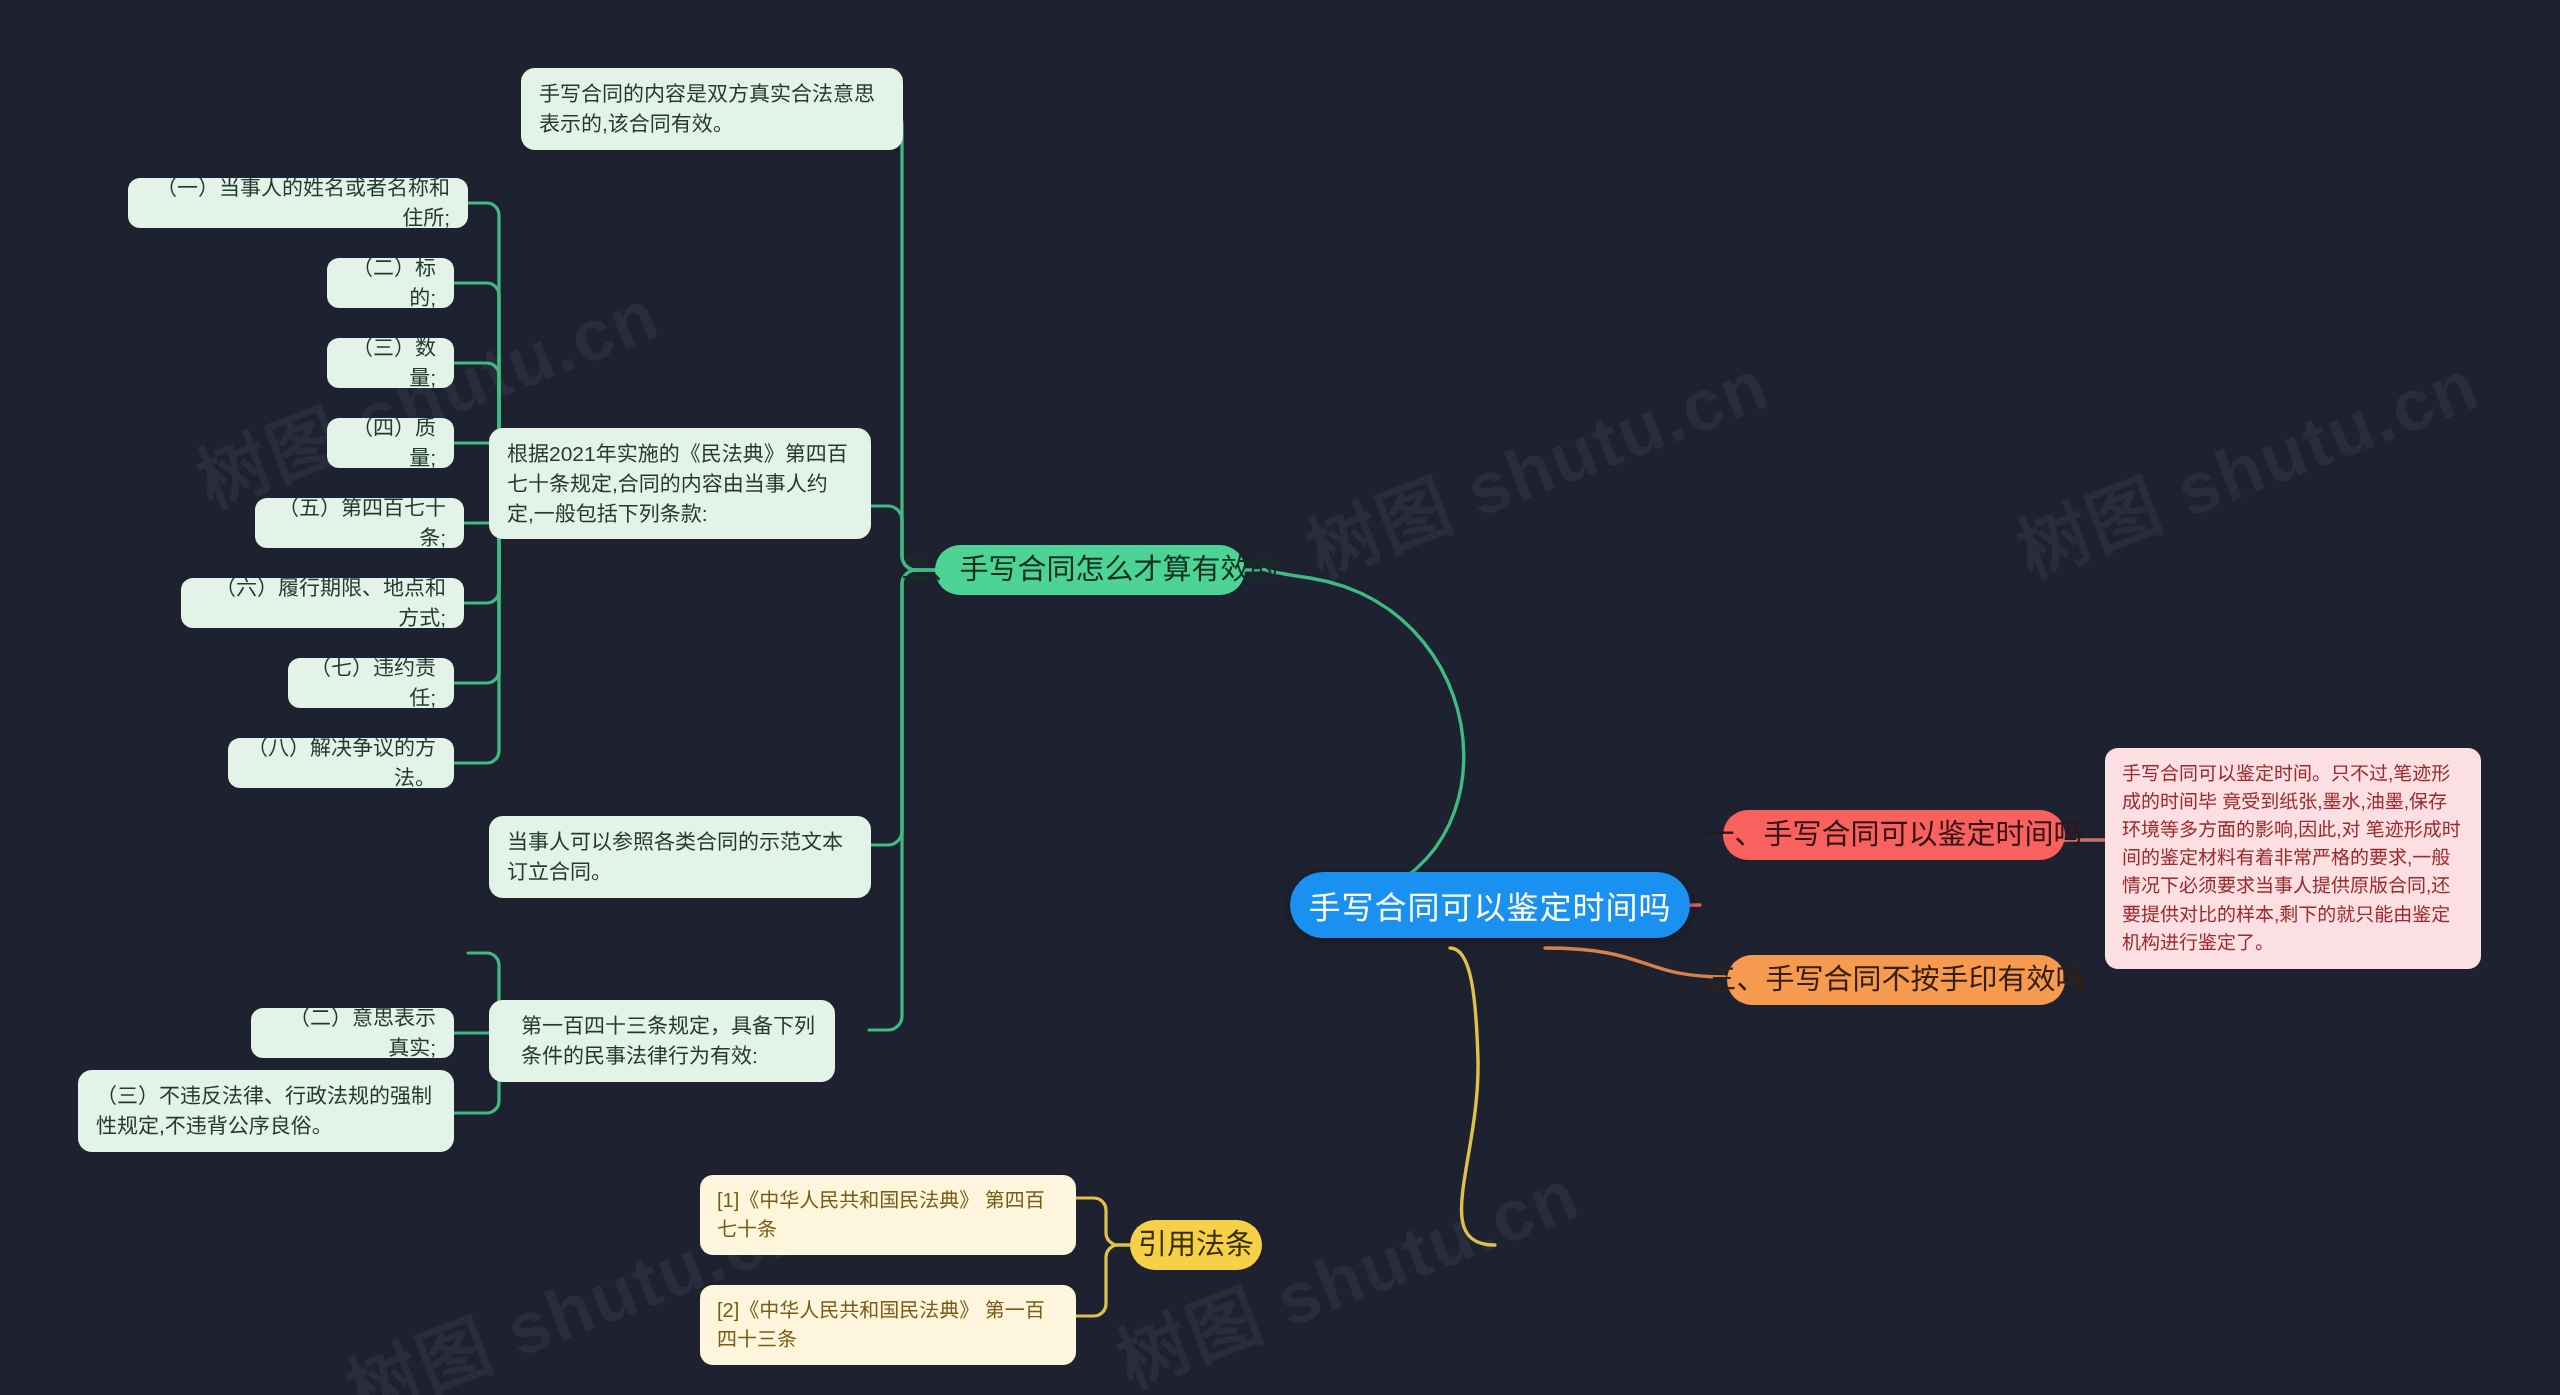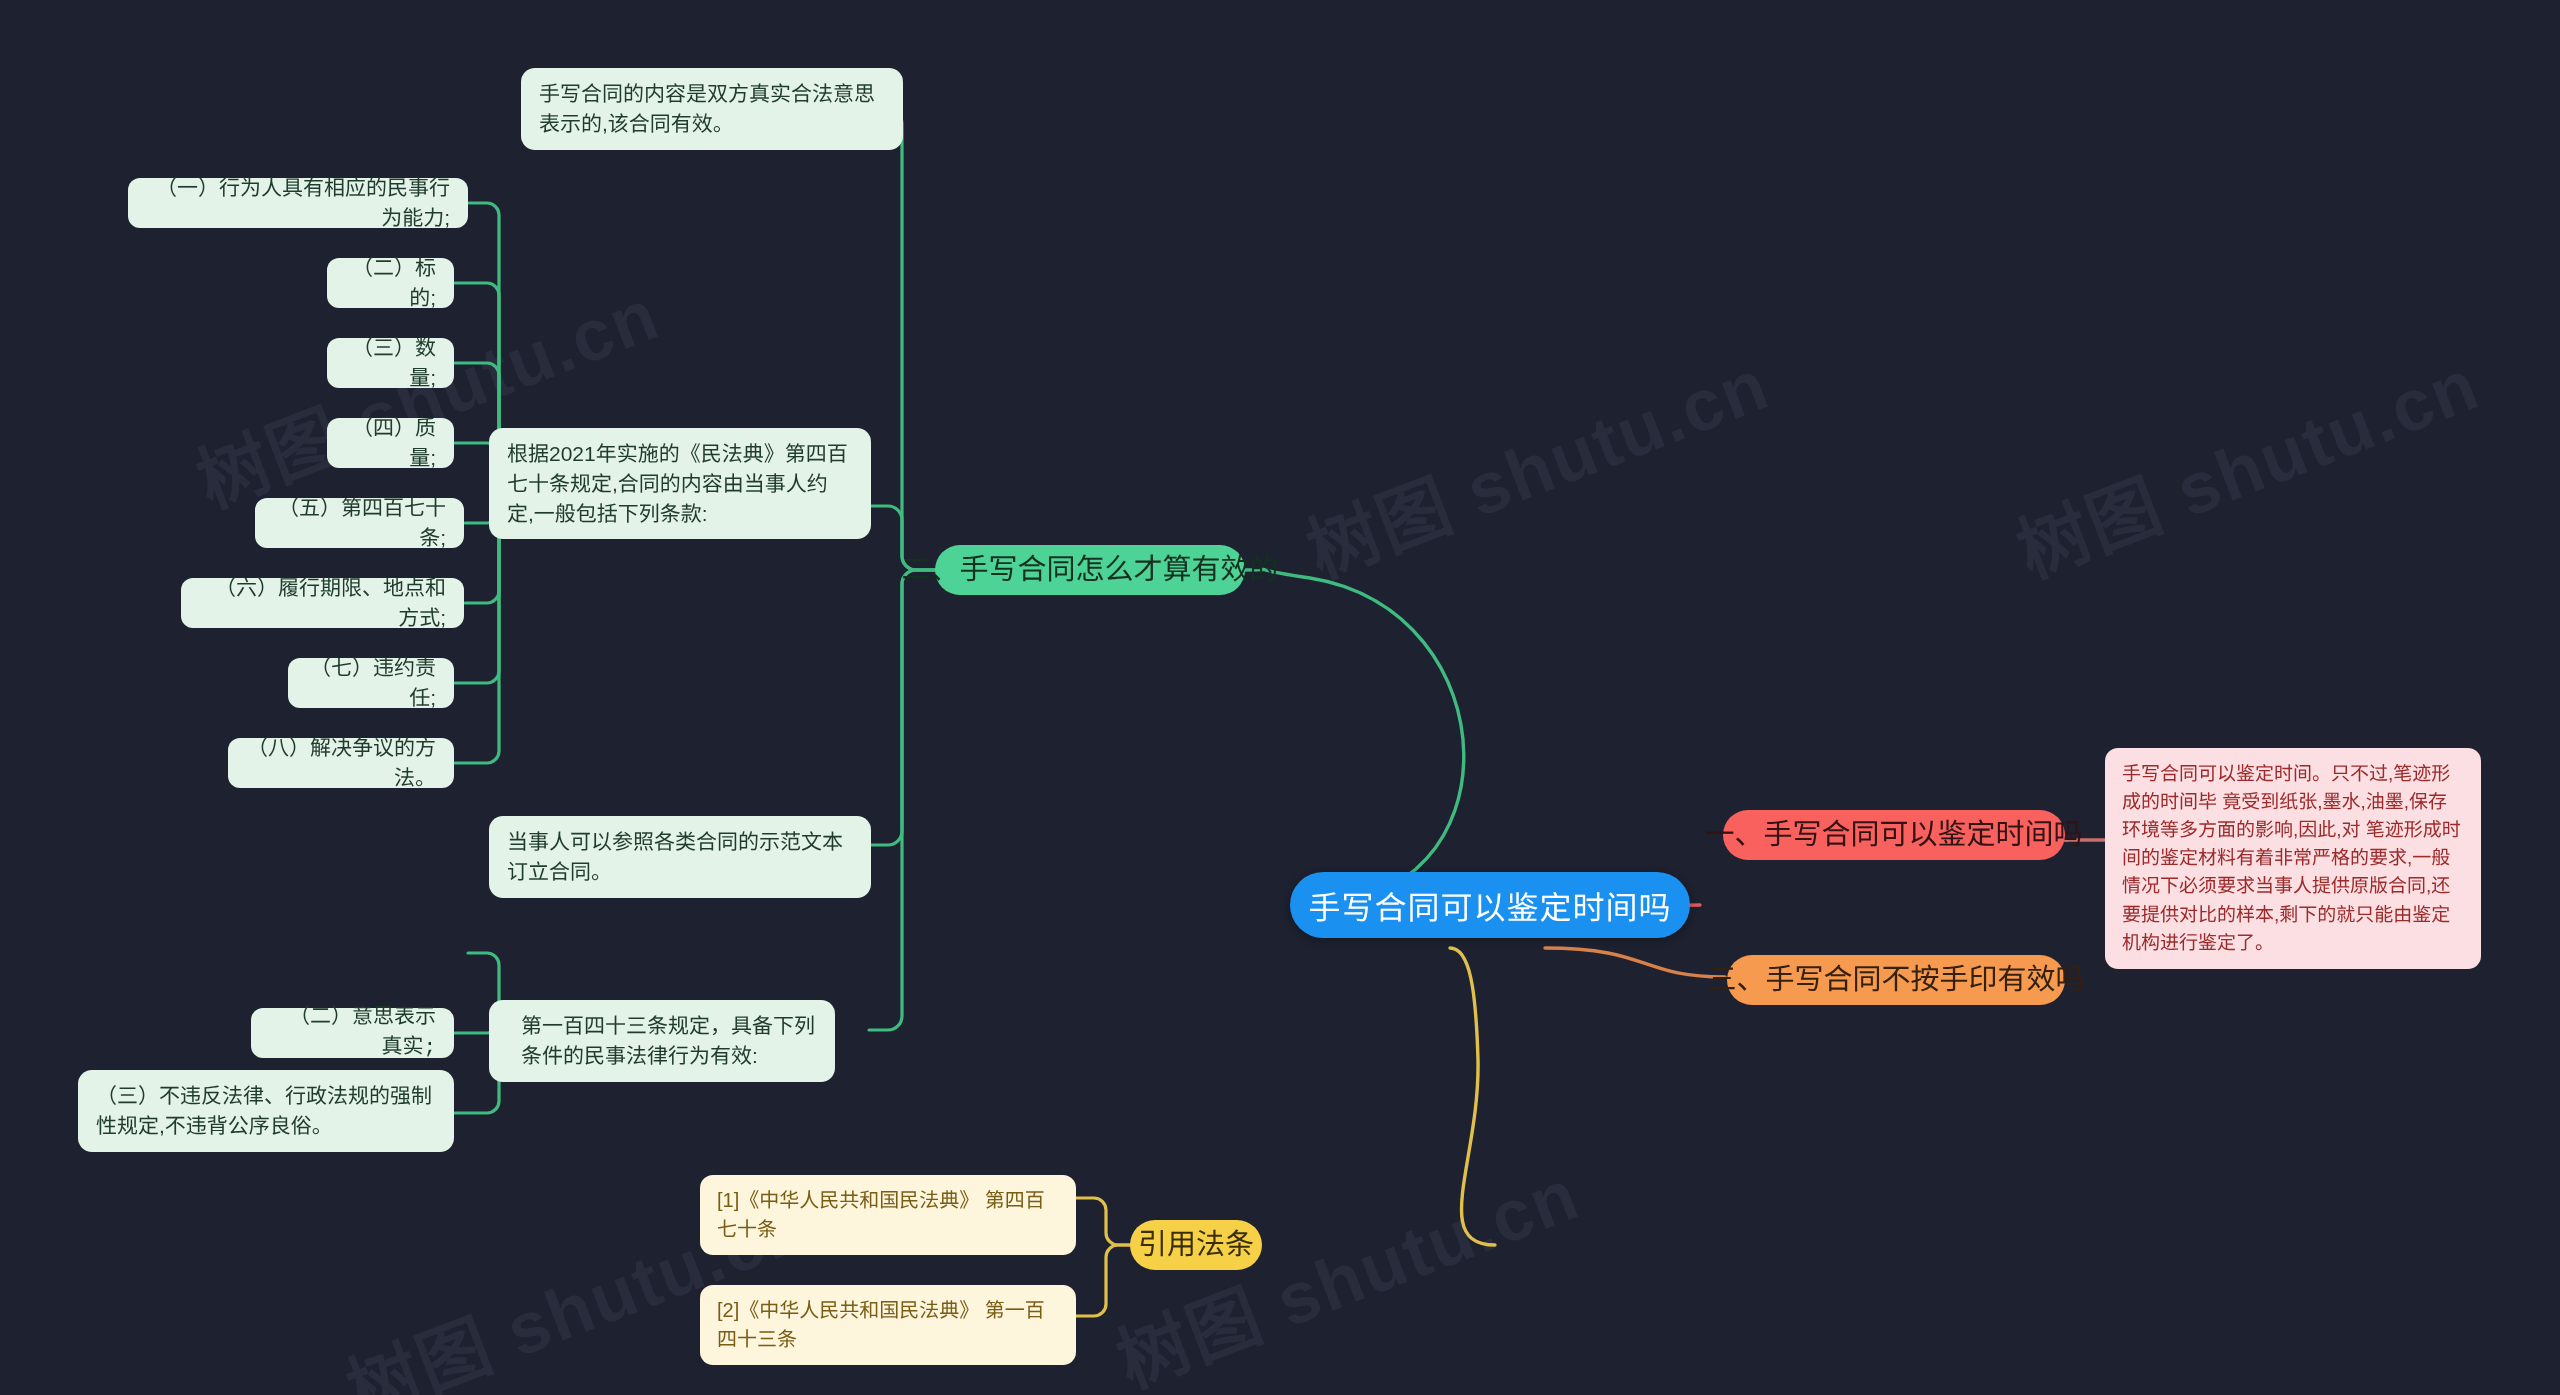--- a/index.html
+++ b/index.html
@@ -182,38 +182,38 @@
   <div class="node pill pill-green" style="left:935px; top:545px; width:310px; height:50px;">二、手写合同怎么才算有效的</div>
 
   <div class="node mint para" style="left:489px; top:68px; width:382px; height:auto; min-height:62px;margin-left:32px;">手写合同的内容是双方真实合法意思表示的,该合同有效。</div>
 
   <div class="node mint para" style="left:489px; top:428px; width:382px; height:auto; min-height:92px;">根据2021年实施的《民法典》第四百七十条规定,合同的内容由当事人约定,一般包括下列条款:</div>
 
   <div class="node mint para" style="left:489px; top:816px; width:382px; height:auto; min-height:62px;">当事人可以参照各类合同的示范文本订立合同。</div>
 
   <div class="node mint para" style="left:489px; top:1000px; width:346px; height:auto; min-height:62px;padding-left:32px;">第一百四十三条规定，具备下列条件的民事法律行为有效:</div>
 
-  <div class="node mint right" style="left:128px; top:178px; width:340px; height:50px;">（一）行为人具有相应的民事行为能力;</div>
+  <div class="node mint right" style="left:128px; top:178px; width:340px; height:50px;">（一）当事人的姓名或者名称和住所;</div>
 
   <div class="node mint right" style="left:327px; top:258px; width:127px; height:50px;">（二）标的;</div>
 
   <div class="node mint right" style="left:327px; top:338px; width:127px; height:50px;">（三）数量;</div>
 
   <div class="node mint right" style="left:327px; top:418px; width:127px; height:50px;">（四）质量;</div>
 
   <div class="node mint right" style="left:255px; top:498px; width:209px; height:50px;">（五）第四百七十条;</div>
 
   <div class="node mint right" style="left:181px; top:578px; width:283px; height:50px;">（六）履行期限、地点和方式;</div>
 
   <div class="node mint right" style="left:288px; top:658px; width:166px; height:50px;">（七）违约责任;</div>
 
   <div class="node mint right" style="left:228px; top:738px; width:226px; height:50px;">（八）解决争议的方法。</div>
 
 
-  <div class="node mint right" style="left:251px; top:1008px; width:203px; height:50px;font-family:Liberation Mono, monospace;">（二）意思表示真实;</div>
+  <div class="node mint right" style="left:251px; top:1008px; width:203px; height:50px;">（二）意思表示真实;</div>
 
   <div class="node mint right para" style="left:78px; top:1070px; width:376px; height:auto; min-height:60px; justify-content:flex-start; text-align:left;">（三）不违反法律、行政法规的强制性规定,不违背公序良俗。</div>
 
   <div class="node pill pill-red" style="left:1723px; top:810px; width:342px; height:50px;">一、手写合同可以鉴定时间吗</div>
 
   <div class="node pink" style="left:2105px; top:748px; width:376px; height:auto; min-height:186px;">手写合同可以鉴定时间。只不过,笔迹形成的时间毕 竟受到纸张,墨水,油墨,保存环境等多方面的影响,因此,对 笔迹形成时间的鉴定材料有着非常严格的要求,一般情况下必须要求当事人提供原版合同,还要提供对比的样本,剩下的就只能由鉴定机构进行鉴定了。</div>
 
   <div class="node pill pill-orange" style="left:1727px; top:955px; width:338px; height:50px;">三、手写合同不按手印有效吗</div>
 
   <div class="node pill pill-yellow" style="left:1130px; top:1220px; width:132px; height:50px;">引用法条</div>

